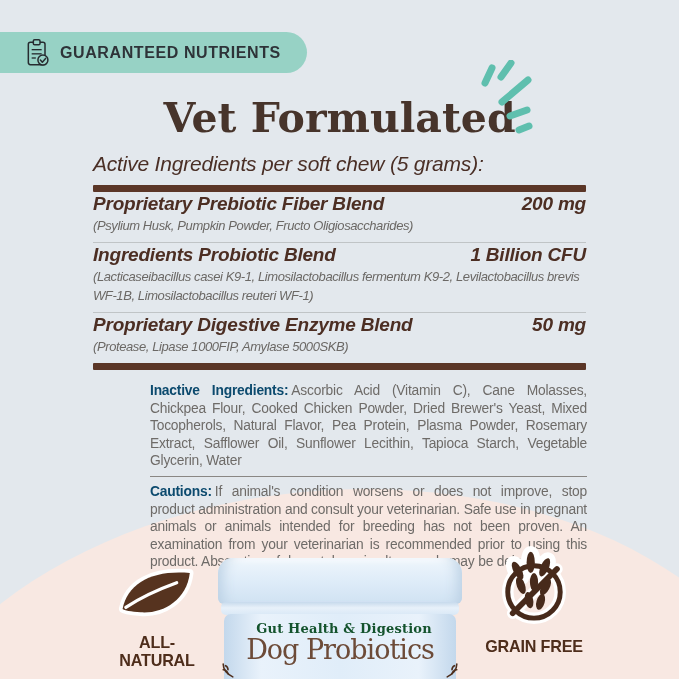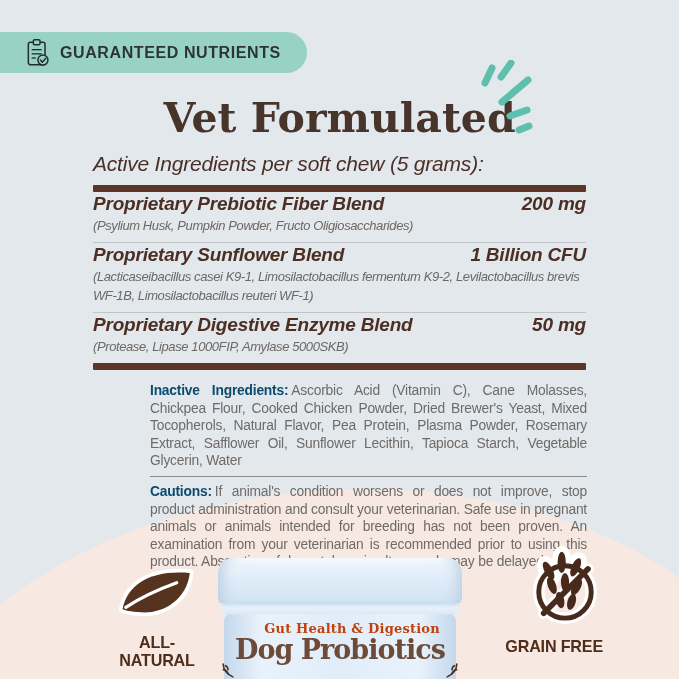--- a/index.html
+++ b/index.html
@@ -31,37 +31,37 @@
 
   
   .paras{position:absolute;left:150px;top:382px;width:437px;z-index:2;}
   .para{font-size:13.8px;line-height:17.6px;color:#6e6b68;text-align:justify;letter-spacing:-.2px;}
   .plabel{font-weight:700;color:#0c4a6e;margin-right:3px;}
   .para-divider{height:1px;background:#8a8784;margin:6px 0 6px 0;}
 
   
   .feature{position:absolute;text-align:center;z-index:3;}
   .feature-left{left:100px;top:558px;width:114px;}
-  .feature-right{left:486px;top:546px;width:120px;text-align:right;}
+  .feature-right{left:474px;top:546px;width:120px;}
   .feature-label{font-size:17px;line-height:18px;font-weight:800;color:#4e2d1b;
     letter-spacing:-.2px;margin-top:6px;transform:scaleX(.95);}
 
   
   .jar{position:absolute;left:218px;top:558px;width:244px;height:121px;z-index:2;}
   .jar-lid{position:absolute;left:0;top:0;width:244px;height:46px;border-radius:15px 15px 6px 6px;
     background:linear-gradient(180deg,#eff6fc 0%,#ddebf8 55%,#d0e2f2 100%);
     box-shadow:inset 14px 0 14px -10px #b9cfe3, inset -14px 0 14px -10px #b9cfe3, inset 0 6px 6px -4px #ffffff;}
   .jar-lip{position:absolute;left:3px;top:44px;width:238px;height:13px;border-radius:5px;
     background:linear-gradient(180deg,#c7daec 0%,#e8f1fa 45%,#d9e8f6 100%);}
   .jar-body{position:absolute;left:6px;top:56px;width:232px;height:65px;border-radius:7px 7px 0 0;
     background:linear-gradient(90deg,#c3d8ec 0%,#e9f2fb 16%,#e0edf9 50%,#e9f2fb 84%,#c3d8ec 100%);}
-  .jar-tagline{position:absolute;left:12px;top:63px;width:100%;text-align:center;
-    font-family:"DejaVu Serif",serif;font-weight:700;font-size:13px;color:#c2410c;letter-spacing:.2px;}
+  .jar-tagline{position:absolute;left:4px;top:63px;width:100%;text-align:center;
+    font-family:"DejaVu Serif",serif;font-weight:700;font-size:13px;color:#14532d;letter-spacing:.2px;}
   .jar-name{position:absolute;left:0;top:76px;width:100%;text-align:center;
-    font-family:"DejaVu Serif",serif;font-weight:700;font-size:27px;color:#6d4b38;letter-spacing:-1px;}
+    font-family:"DejaVu Serif",serif;font-weight:400;font-size:27px;color:#6d4b38;letter-spacing:-1px;}
   .jar-sub{position:absolute;left:0;top:110px;width:100%;text-align:center;
     font-family:Liberation Mono, monospace;font-weight:700;font-size:8px;color:#5a3a2b;margin-top:17px;}
   .sprig{position:absolute;top:104px;}
   .sprig.l{left:2px;} .sprig.r{right:2px;}
 </style>
 </head>
 <body>
 
 <div class="stage">
 
@@ -101,21 +101,21 @@
       <div class="row-title">
         <span>Proprietary Prebiotic Fiber Blend</span>
         <span>200 mg</span>
       </div>
       <div class="row-detail">(Psylium Husk, Pumpkin Powder, Fructo Oligiosaccharides)</div>
     </div>
     <div class="sep"></div>
 
     <div>
       <div class="row-title">
-        <span>Proprietary Sunflower Blend</span>
+        <span>Ingredients Probiotic Blend</span>
         <span>1 Billion CFU</span>
       </div>
       <div class="row-detail">(Lacticaseibacillus casei K9-1, Limosilactobacillus fermentum K9-2, Levilactobacillus brevis WF-1B, Limosilactobacillus reuteri WF-1)</div>
     </div>
     <div class="sep"></div>
 
     <div>
       <div class="row-title">
         <span>Proprietary Digestive Enzyme Blend</span>
         <span>50 mg</span>

